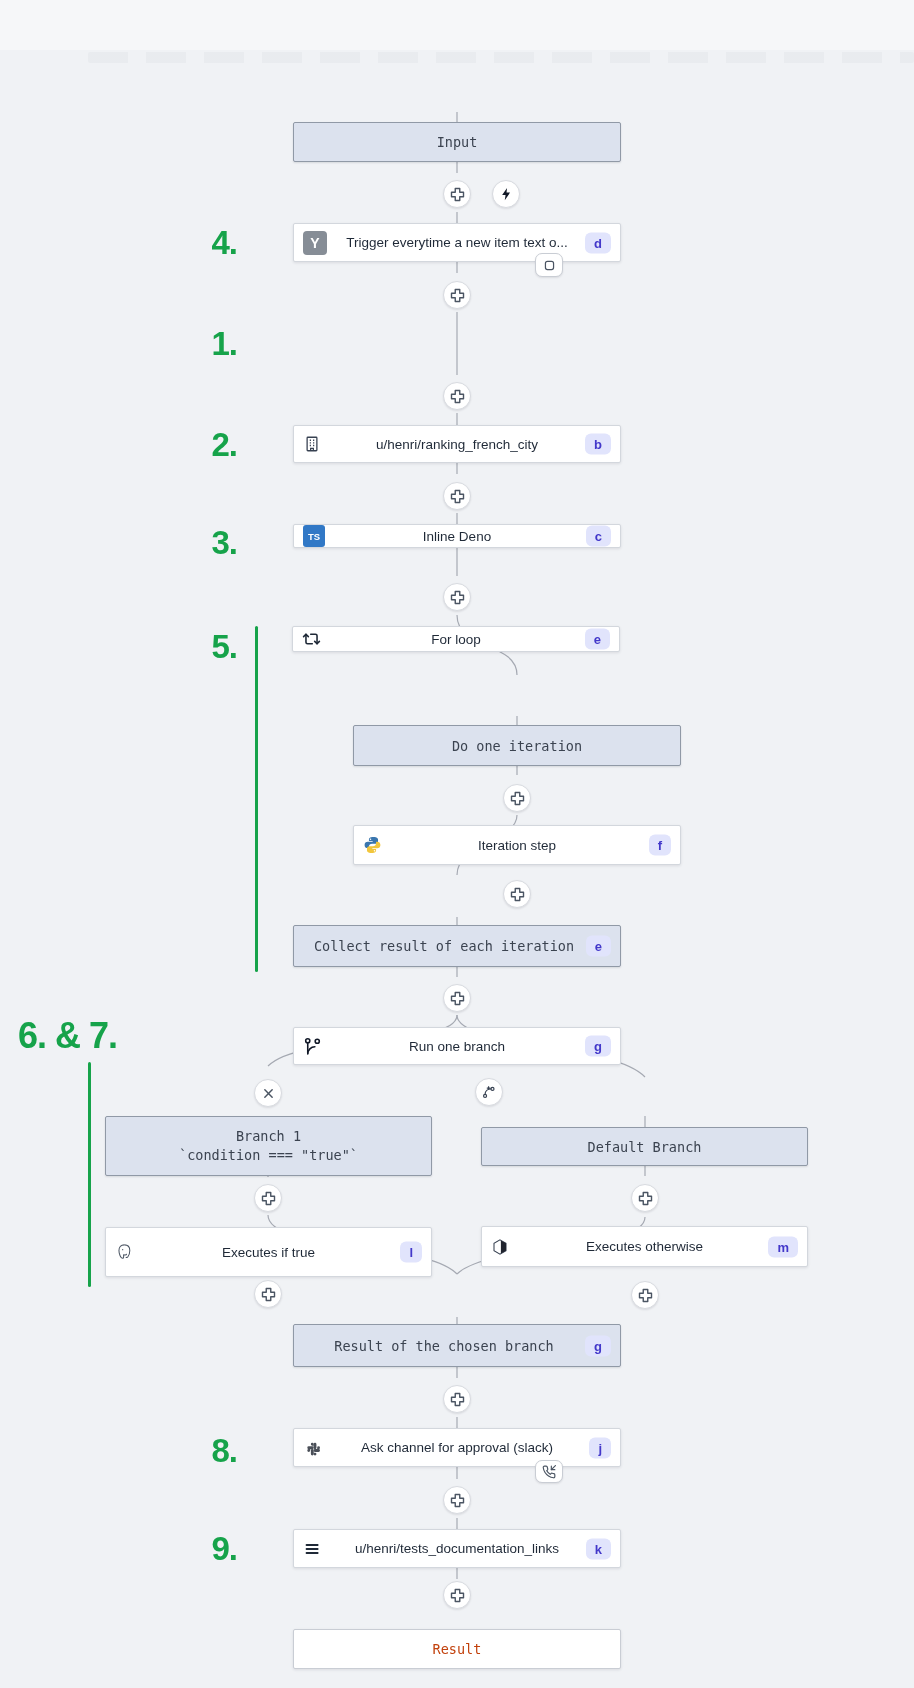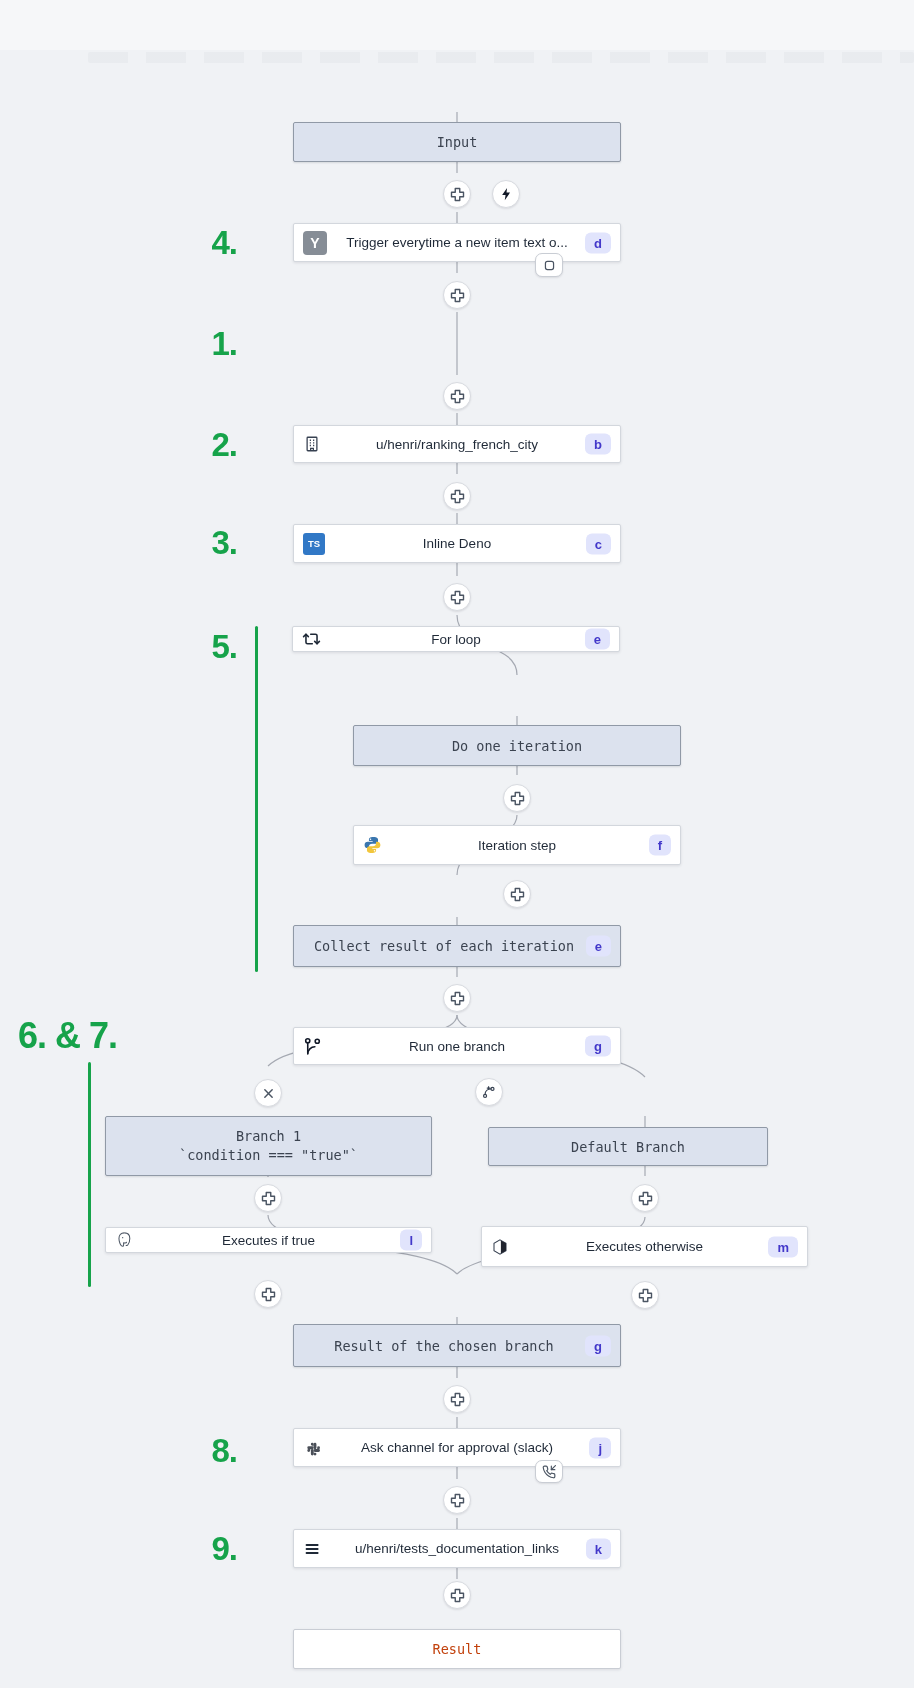--- a/index.html
+++ b/index.html
@@ -94,21 +94,21 @@
       <svg width="18" height="18" viewBox="0 0 24 24" fill="none" stroke="#374151" stroke-width="1.7">
             <rect x="5.5" y="3" width="13" height="18" rx="1"></rect>
             <path d="M9 7h1.6M13.4 7H15M9 10.5h1.6M13.4 10.5H15M9 14h1.6M13.4 14H15"></path>
             <path d="M10.2 21v-3.2h3.6V21"></path>
           </svg>
     </span>
     <span class="lbl">u/henri/ranking_french_city</span>
     <span class="badge">b</span>
   </div>
 
-  <div class="node" style="left:293px;top:474px;width:328px;height:39px;">
+  <div class="node" style="left:293px;top:474px;width:328px;height:24px;">
     <span class="icon-left">
           <span class="tsicon">TS</span>
         </span>
     <span class="lbl">Inline Deno</span>
     <span class="badge">c</span>
   </div>
 
   <div class="node" style="left:292px;top:576px;width:328px;height:26px;">
     <span class="icon-left">
       <svg width="19" height="19" viewBox="0 0 24 24" fill="none" stroke="#1f2937" stroke-width="2" stroke-linecap="round" stroke-linejoin="round">
@@ -156,25 +156,25 @@
     </span>
     <span class="lbl">Run one branch</span>
     <span class="badge">g</span>
   </div>
 
   <div class="box" style="left:105px;top:1066px;width:327px;height:60px;flex-direction:column;justify-content:center;">
     <span class="lbl2">Branch 1</span>
     <span class="lbl2">`condition === "true"`</span>
   </div>
 
-  <div class="box" style="left:481px;top:1077px;width:280px;height:39px;margin-left:7px;">
+  <div class="box" style="left:481px;top:1077px;width:327px;height:39px;">
     <span class="lbl">Default Branch</span>
   </div>
 
-  <div class="node" style="left:105px;top:1177px;width:327px;height:26px;">
+  <div class="node" style="left:105px;top:1177px;width:327px;height:50px;">
     <span class="icon-left">
       <svg width="19" height="19" viewBox="0 0 24 24" fill="none" stroke="#4b5563" stroke-width="1.3">
             <path d="M11.8 3C7.5 3 5 5.7 5 10c0 4.7 2.3 10 4.5 10 1 0 1.4-.6 1.4-1.7v-3"></path>
             <path d="M11.8 3c4.4 0 6.9 2.6 6.9 7 0 3-1 6.1-2.4 8-.8 1.1-1.9 1.3-2.6.4"></path>
             <path d="M10.9 15.3c.4.4 1.1.6 1.9.5 1-.1 1.8-.7 1.9-1.5"></path>
             <circle cx="9.7" cy="9" r=".8" fill="#4b5563" stroke="none"></circle>
           </svg>
     </span>
     <span class="lbl">Executes if true</span>
     <span class="badge">l</span>

